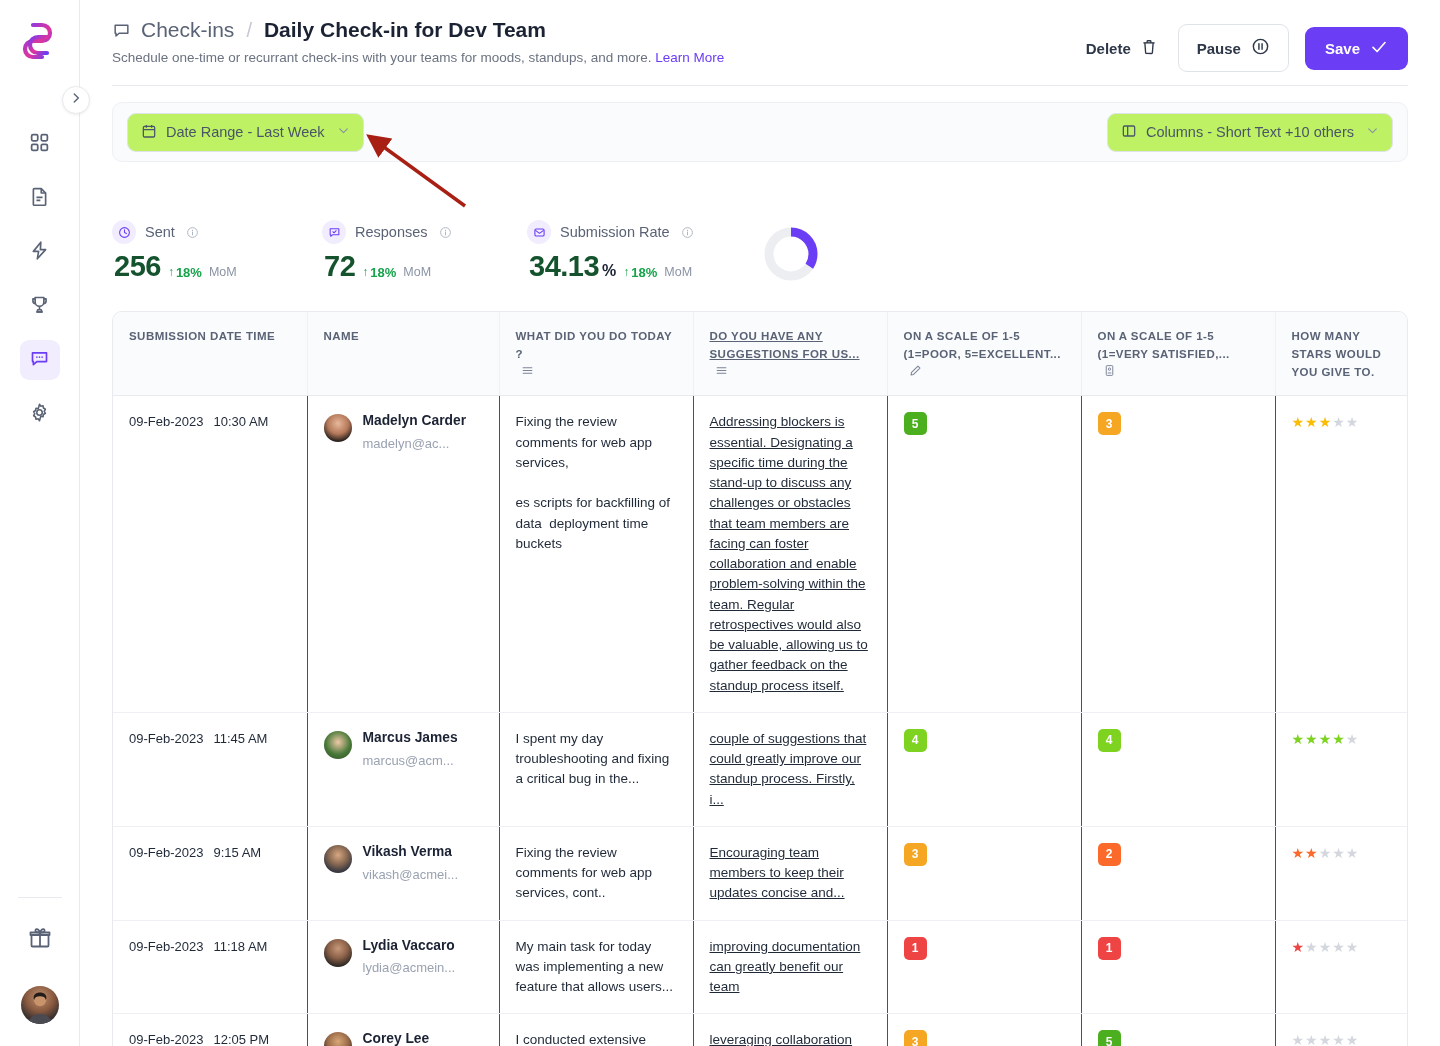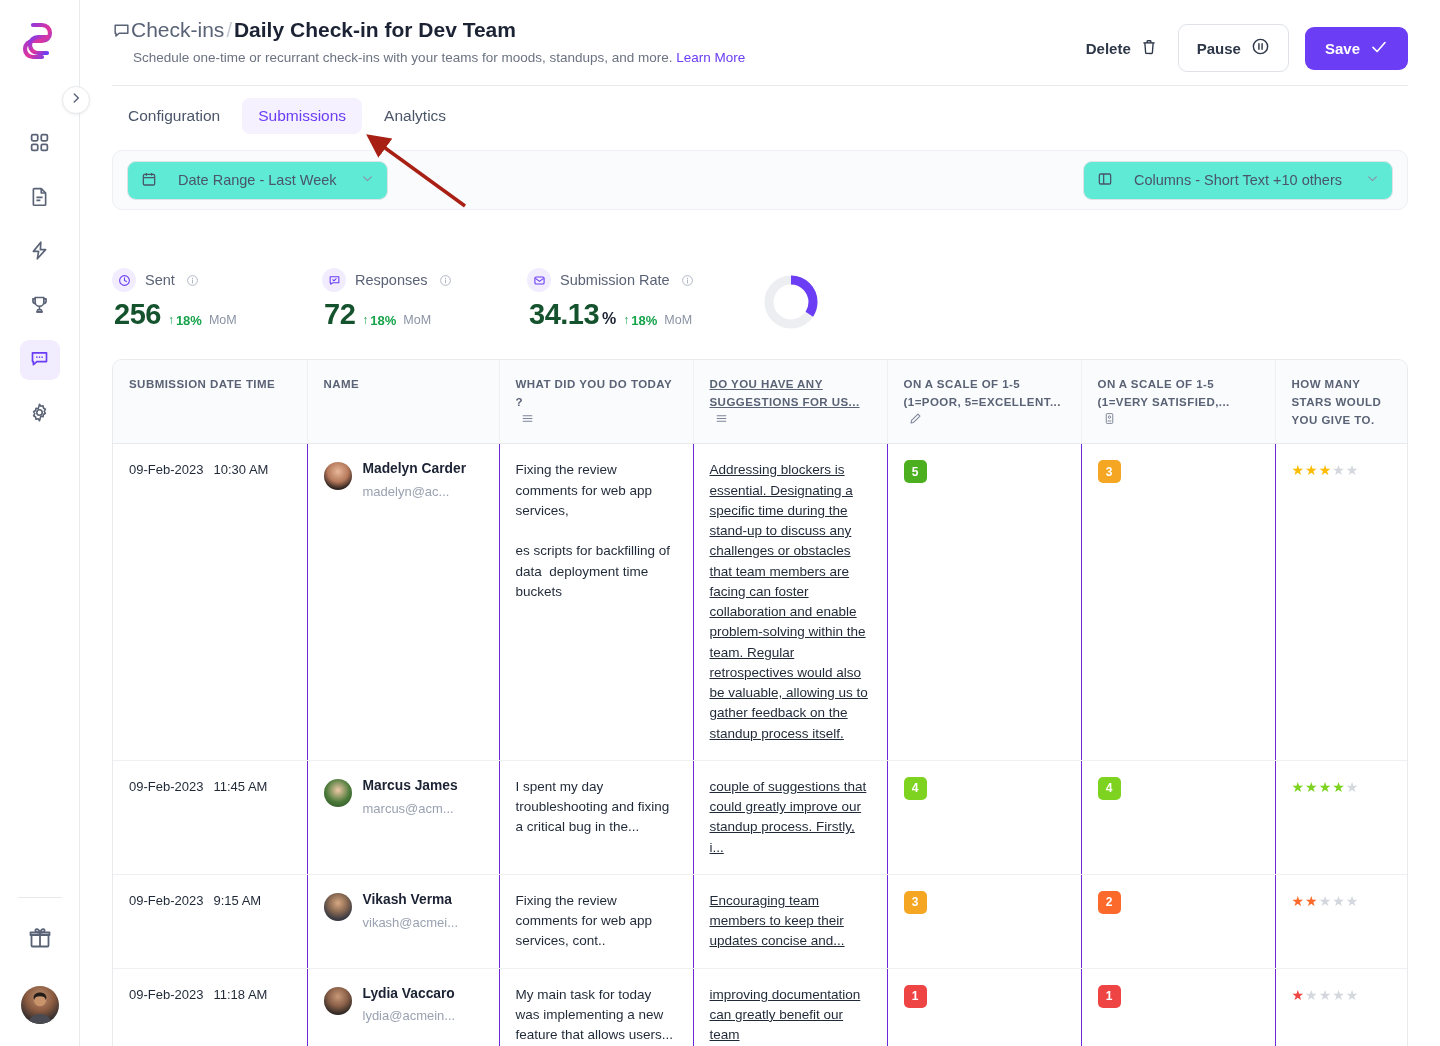--- a/index.html
+++ b/index.html
@@ -42,26 +42,26 @@
     background: #ffffff; border: 1px solid #e8eaed;
     display: flex; align-items: center; justify-content: center;
     color: #5a6376; cursor: pointer; z-index: 6;
     box-shadow: 0 1px 3px rgba(0,0,0,0.07);
   }
 
   
   .main { position: absolute; left: 80px; top: 0; width: 1360px; height: 1046px; background: #fff; }
 
   .topbar { padding: 18px 32px 0 32px; }
-  .breadcrumb { display: flex; align-items: center; }
+  .breadcrumb { display: flex; align-items: center; gap: 10px; }
   .bc-icon { color: #5a6376; display: flex; align-items: center; }
   .bc-parent { font-size: 21px; color: #5a6376; font-weight: 400; cursor: pointer; }
   .bc-sep { color: #c4c9d2; font-size: 20px; margin: 0 2px; }
   .bc-title { font-size: 21px; color: #1b2233; font-weight: 600; }
-  .subtitle { margin-top: 8px; font-size: 13.5px; color: #6b7280; margin-left: 21px; }
+  .subtitle { margin-top: 8px; font-size: 13.5px; color: #6b7280; }
   .subtitle a { color: #6b3df5; text-decoration: none; cursor: pointer; }
 
   .topbar-actions { position: absolute; right: 32px; top: 24px; display: flex; align-items: center; gap: 16px; }
   .btn-delete {
     display: flex; align-items: center; gap: 9px;
     font-size: 15px; font-weight: 600; color: #2d3748;
     background: transparent; border: none; cursor: pointer; padding: 6px 4px;
   }
   .btn-pause {
     display: flex; align-items: center; gap: 10px;
@@ -84,22 +84,22 @@
   }
   .tab.active { color: #6b3df5; background: #f5f1fe; font-weight: 500; }
 
   .filterbar {
     margin: 16px 32px 0 32px; height: 60px;
     background: #fafbfc; border: 1px solid #eef0f3; border-radius: 10px;
     display: flex; align-items: center; justify-content: space-between;
     padding: 0 14px;
   }
   .pill {
-    display: flex; align-items: center; gap: 21px;
-    background: #5eead4; border: 1px solid #dfe3e8; border-radius: 9px;
+    display: flex; align-items: center; gap: 9px;
+    background: #bef264; border: 1px solid #dfe3e8; border-radius: 9px;
     padding: 9px 13px; font-size: 14.5px; color: #4a5568; cursor: pointer;
   }
   .pill .chev { color: #8a93a4; margin-left: 3px; }
 
   
   .stats { display: flex; align-items: flex-end; padding: 22px 32px 0 32px; gap: 0; }
   .stat { display: flex; flex-direction: column; }
   .stat-1 { width: 210px; }
   .stat-2 { width: 205px; }
   .stat-3 { width: 215px; margin-top: 36px; }
@@ -323,25 +323,20 @@
     <button class="btn-save">
       <span>Save</span>
       <span>
         <svg width="18" height="18" viewBox="0 0 24 24" fill="none" stroke="currentColor" stroke-width="2.2" stroke-linecap="round" stroke-linejoin="round">
             <polyline points="4 12.5 9.5 18 20 6"></polyline>
           </svg>
       </span>
     </button>
   </div>
 
-  <div class="tabs">
-    <div class="tab">Configuration</div>
-    <div class="tab active">Submissions</div>
-    <div class="tab">Analytics</div>
-  </div>
 
   <div class="filterbar">
     <div class="pill">
       <span>
         <svg width="16" height="16" viewBox="0 0 24 24" fill="none" stroke="currentColor" stroke-width="1.9" stroke-linejoin="round">
           <rect x="3.5" y="5" width="17" height="16" rx="2"></rect>
             <path d="M8 3v4M16 3v4M3.5 10h17"></path>
         </svg>
       </span>
       <span>Date Range - Last Week</span>

